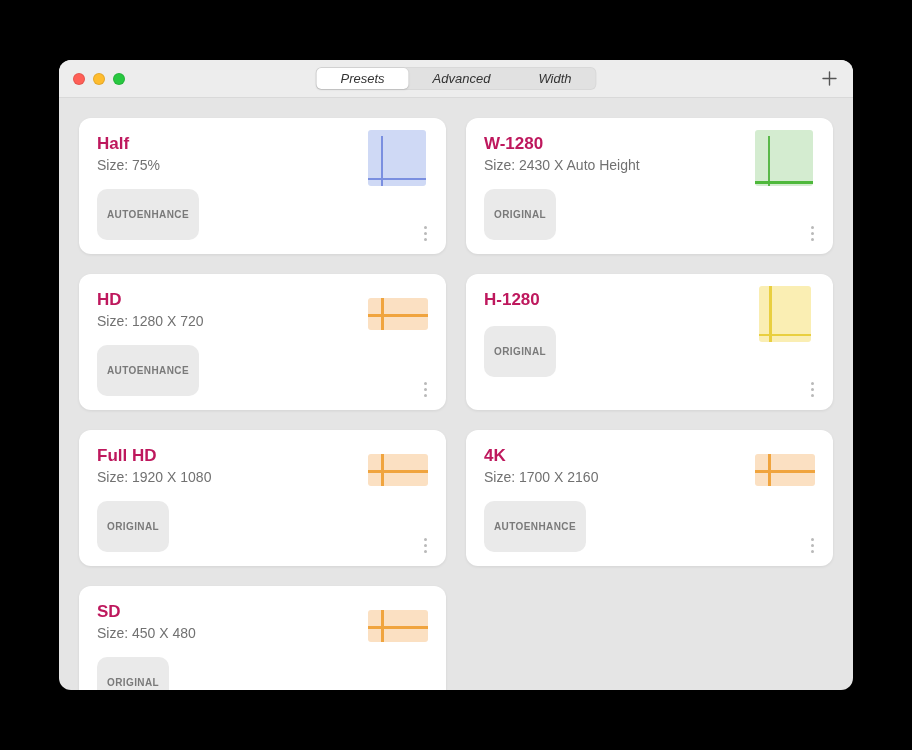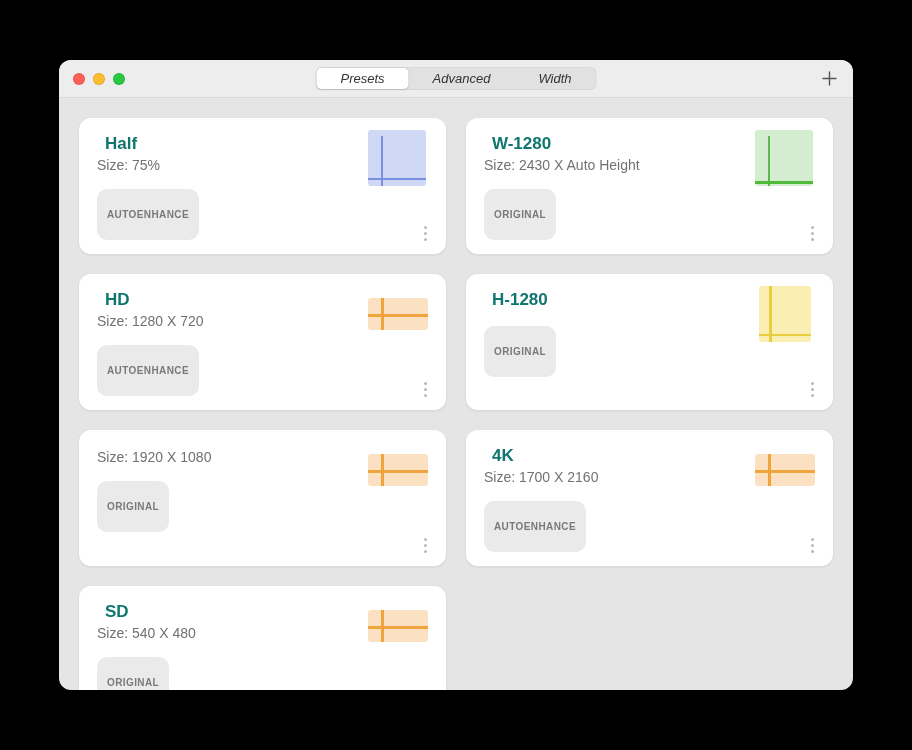--- a/index.html
+++ b/index.html
@@ -96,22 +96,21 @@
       background: #fff;
       border-radius: 12px;
       padding: 16px 18px 14px 18px;
       box-shadow: 0 1px 3px rgba(0,0,0,0.08);
       position: relative;
       min-height: 110px;
     }
     .card-title {
       font-size: 17px;
       font-weight: 700;
-      color: #0f766e;
-      margin-left: 8px;
+      color: #be185d;
     }
     .card-sub {
       font-size: 14px;
       color: #717171;
       margin-top: 3px;
     }
     .tag-row {
       margin-top: 16px;
       display: flex;
       align-items: center;
@@ -272,20 +271,21 @@
             <div class="line-v"></div>
             <div class="line-h"></div>
           </div>
           <div class="more-btn">
             <span></span>
             <span></span>
             <span></span>
           </div>
         </div>
         <div class="card">
+          <div class="card-title">Full HD</div>
           <div class="card-sub">Size: 1920 X 1080</div>
           <div class="tag-row">
             <span class="tag">ORIGINAL</span>
           </div>
           <div class="thumb orange-wide">
             <div class="thumb-inner"></div>
             <div class="line-v"></div>
             <div class="line-h"></div>
           </div>
           <div class="more-btn">
@@ -306,21 +306,21 @@
             <div class="line-h"></div>
           </div>
           <div class="more-btn">
             <span></span>
             <span></span>
             <span></span>
           </div>
         </div>
         <div class="card">
           <div class="card-title">SD</div>
-          <div class="card-sub">Size: 540 X 480</div>
+          <div class="card-sub">Size: 450 X 480</div>
           <div class="tag-row">
             <span class="tag">ORIGINAL</span>
           </div>
           <div class="thumb orange-wide">
             <div class="thumb-inner"></div>
             <div class="line-v"></div>
             <div class="line-h"></div>
           </div>
           <div class="more-btn">
             <span></span>

